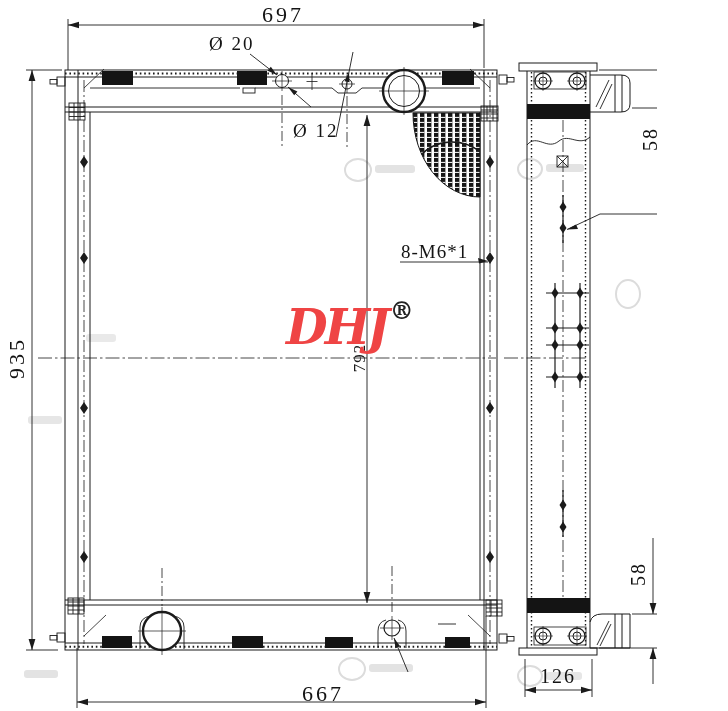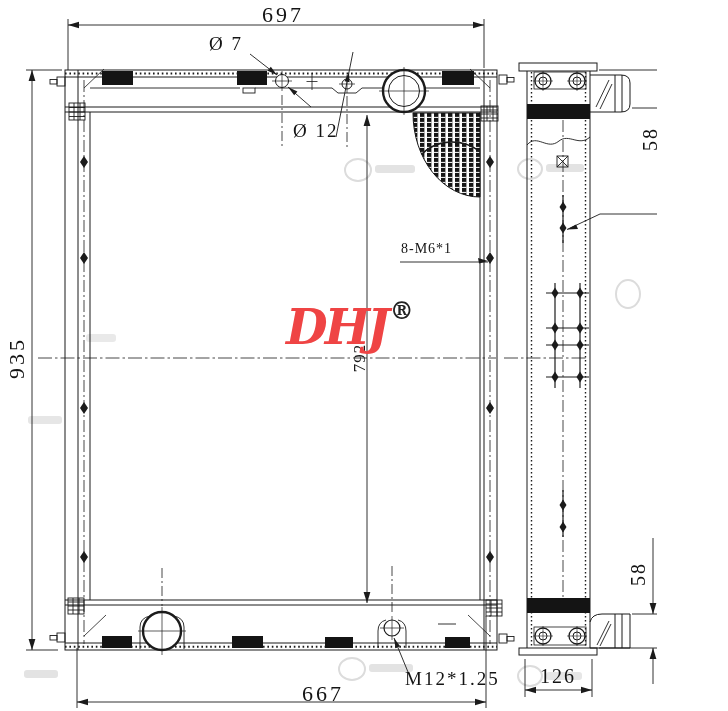--- a/index.html
+++ b/index.html
@@ -6,21 +6,21 @@
   #canvas{position:relative;width:657px;height:711px;background:#ffffff;overflow:hidden;
           font-family:"Liberation Serif","DejaVu Serif",serif;}
   #linework{position:absolute;left:0;top:0;z-index:1;}
   .t{position:absolute;white-space:nowrap;color:#141414;z-index:2;
      font-family:"Liberation Serif","DejaVu Serif",serif;font-weight:400;}
   .ctr{transform:translateX(-50%);}
   .rot{transform:translate(-50%,-50%) rotate(-90deg);}
   .fs22{font-size:22px;letter-spacing:3px;}
   .fs20{font-size:20px;letter-spacing:2px;}
   .fs19{font-size:19px;letter-spacing:2px;}
-  .fs18{font-size:14px;letter-spacing:1px;}
+  .fs18{font-size:19px;letter-spacing:1px;}
   .dim-core{position:absolute;z-index:1;font-size:17px;color:#1b1b1b;
      transform:translate(-50%,-50%) rotate(-90deg);letter-spacing:1px;}
   .logo{position:absolute;left:286px;top:303px;z-index:3;line-height:1;}
   .logo-text{color:#ef4444;font-family:"DejaVu Serif","Liberation Serif",serif;
      font-style:italic;font-weight:bold;font-size:48px;letter-spacing:-3px;display:inline-block;}
   .logo-reg{color:#222;font-family:"DejaVu Serif",serif;font-size:24px;font-weight:bold;
      display:inline-block;vertical-align:top;position:relative;top:-4px;left:3px;}
 </style>
 </head>
 <body>
@@ -323,24 +323,23 @@
         <line x1="600" y1="214" x2="567" y2="229.5"></line>
         <polygon points="567,229.5 576,224.5 578,229" fill="#1b1b1b" stroke="none"></polygon>
       </g>
     </g>
   </svg>
 
   <span class="t ctr fs22" style="left:283px;top:2px;">697</span>
   <span class="t rot fs22" style="left:17px;top:358px;">935</span>
   <span class="t ctr fs22" style="left:283px;top:681px;margin-left:40px;">667</span>
   <span class="dim-core" style="left:360px;top:358px;">792</span>
-  <span class="t fs19" style="left:209px;top:33px;">Ø 7</span>
+  <span class="t fs19" style="left:209px;top:33px;">Ø 20</span>
   <span class="t fs19" style="left:293px;top:120px;">Ø 12</span>
   <span class="t fs18" style="left:401px;top:241px;">8-M6*1</span>
-  <span class="t fs19" style="left:405px;top:668px;">M12*1.25</span>
   <span class="t rot fs20" style="left:650px;top:139px;">58</span>
   <span class="t rot fs20" style="left:638px;top:574px;">58</span>
   <span class="t ctr fs20" style="left:558px;top:665px;">126</span>
 
   <div class="logo">
     <span class="logo-text">DHJ</span><span class="logo-reg">®</span>
   </div>
 
 </div>
 

